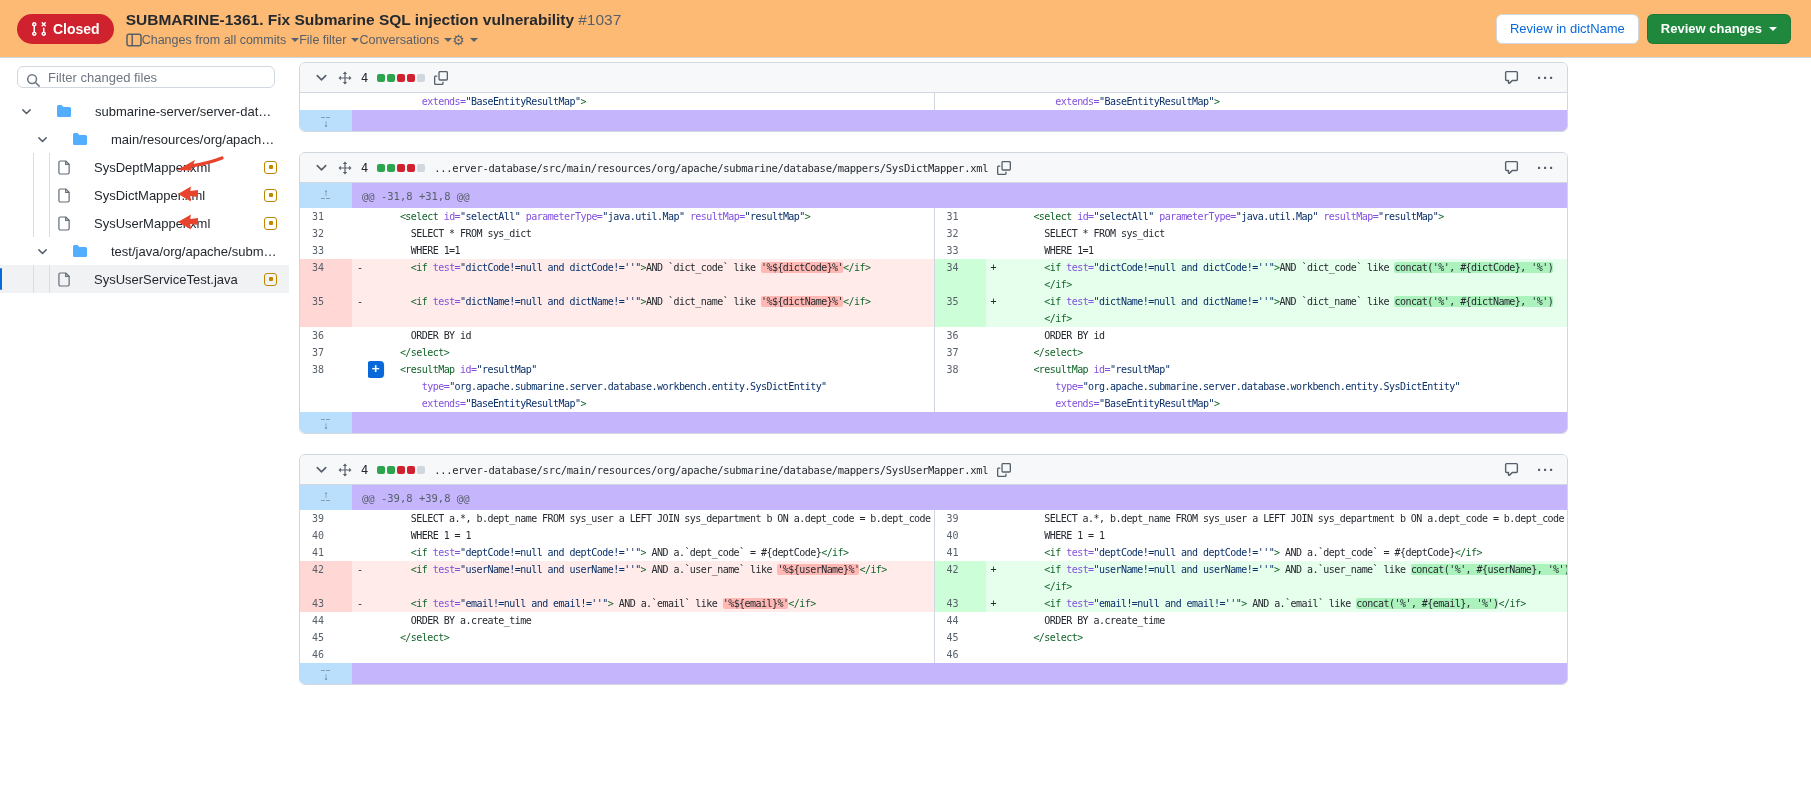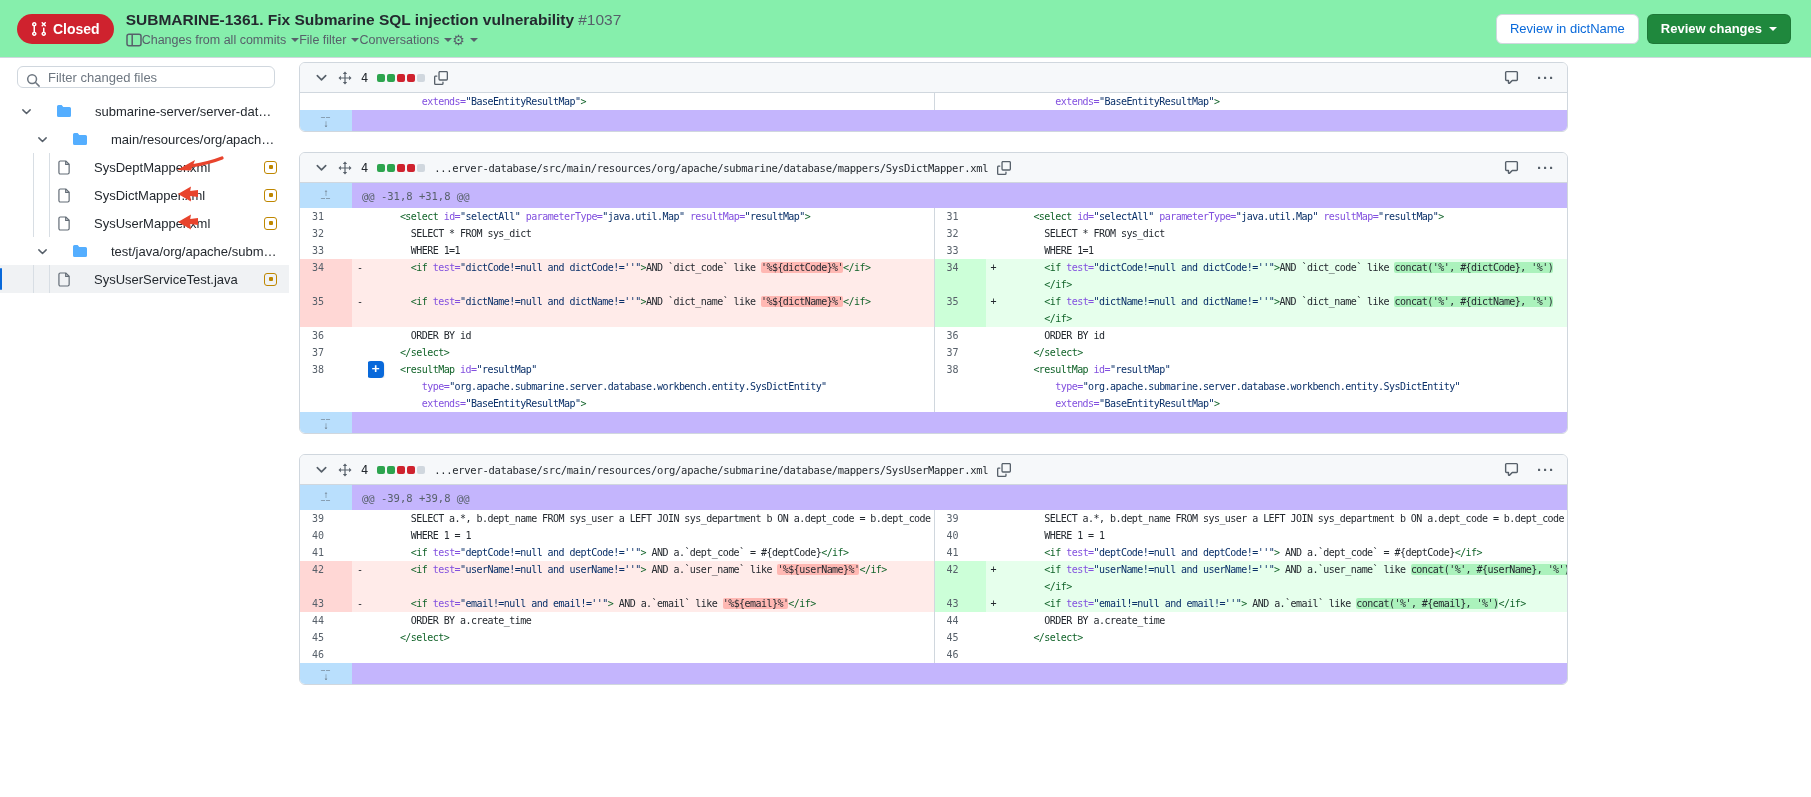--- a/index.html
+++ b/index.html
@@ -1,21 +1,21 @@
 <!DOCTYPE html>
 <html><head>
 <meta charset="utf-8">
 <style>
   * { box-sizing: border-box; margin:0; padding:0; }
   html,body { width:1811px; height:797px; background:#fff; overflow:hidden;
     font-family:"Liberation Sans","DejaVu Sans",sans-serif; color:#24292f; }
 
   
   .top { height:58px; border-bottom:1px solid #d0d7de; display:flex; align-items:center;
-         padding:0 20px 0 17px; background:#86efac; }
+         padding:0 20px 0 17px; background:#fdba74; }
   .state-pill { display:inline-flex; align-items:center; gap:6px; background:#cf222e; color:#fff;
     font-weight:700; font-size:14px; padding:7px 14px; border-radius:2em; flex:none; }
   .title-block { margin-left:12px; flex:1; min-width:0; }
   .title-line { font-size:15.5px; font-weight:700; line-height:19px; }
   .pr-number { color:#57606a; font-weight:400; margin-left:4px; }
   .pr-toolbar { display:flex; align-items:center; gap:0; margin-top:3px; color:#57606a; font-size:12.5px; }
   .tb-item { display:inline-flex; align-items:center; gap:5px; cursor:pointer; }
   .caret { width:0; height:0; border-left:4px solid transparent; border-right:4px solid transparent;
            border-top:4px solid #57606a; display:inline-block; }
   .caret.white { border-top-color:#fff; }

